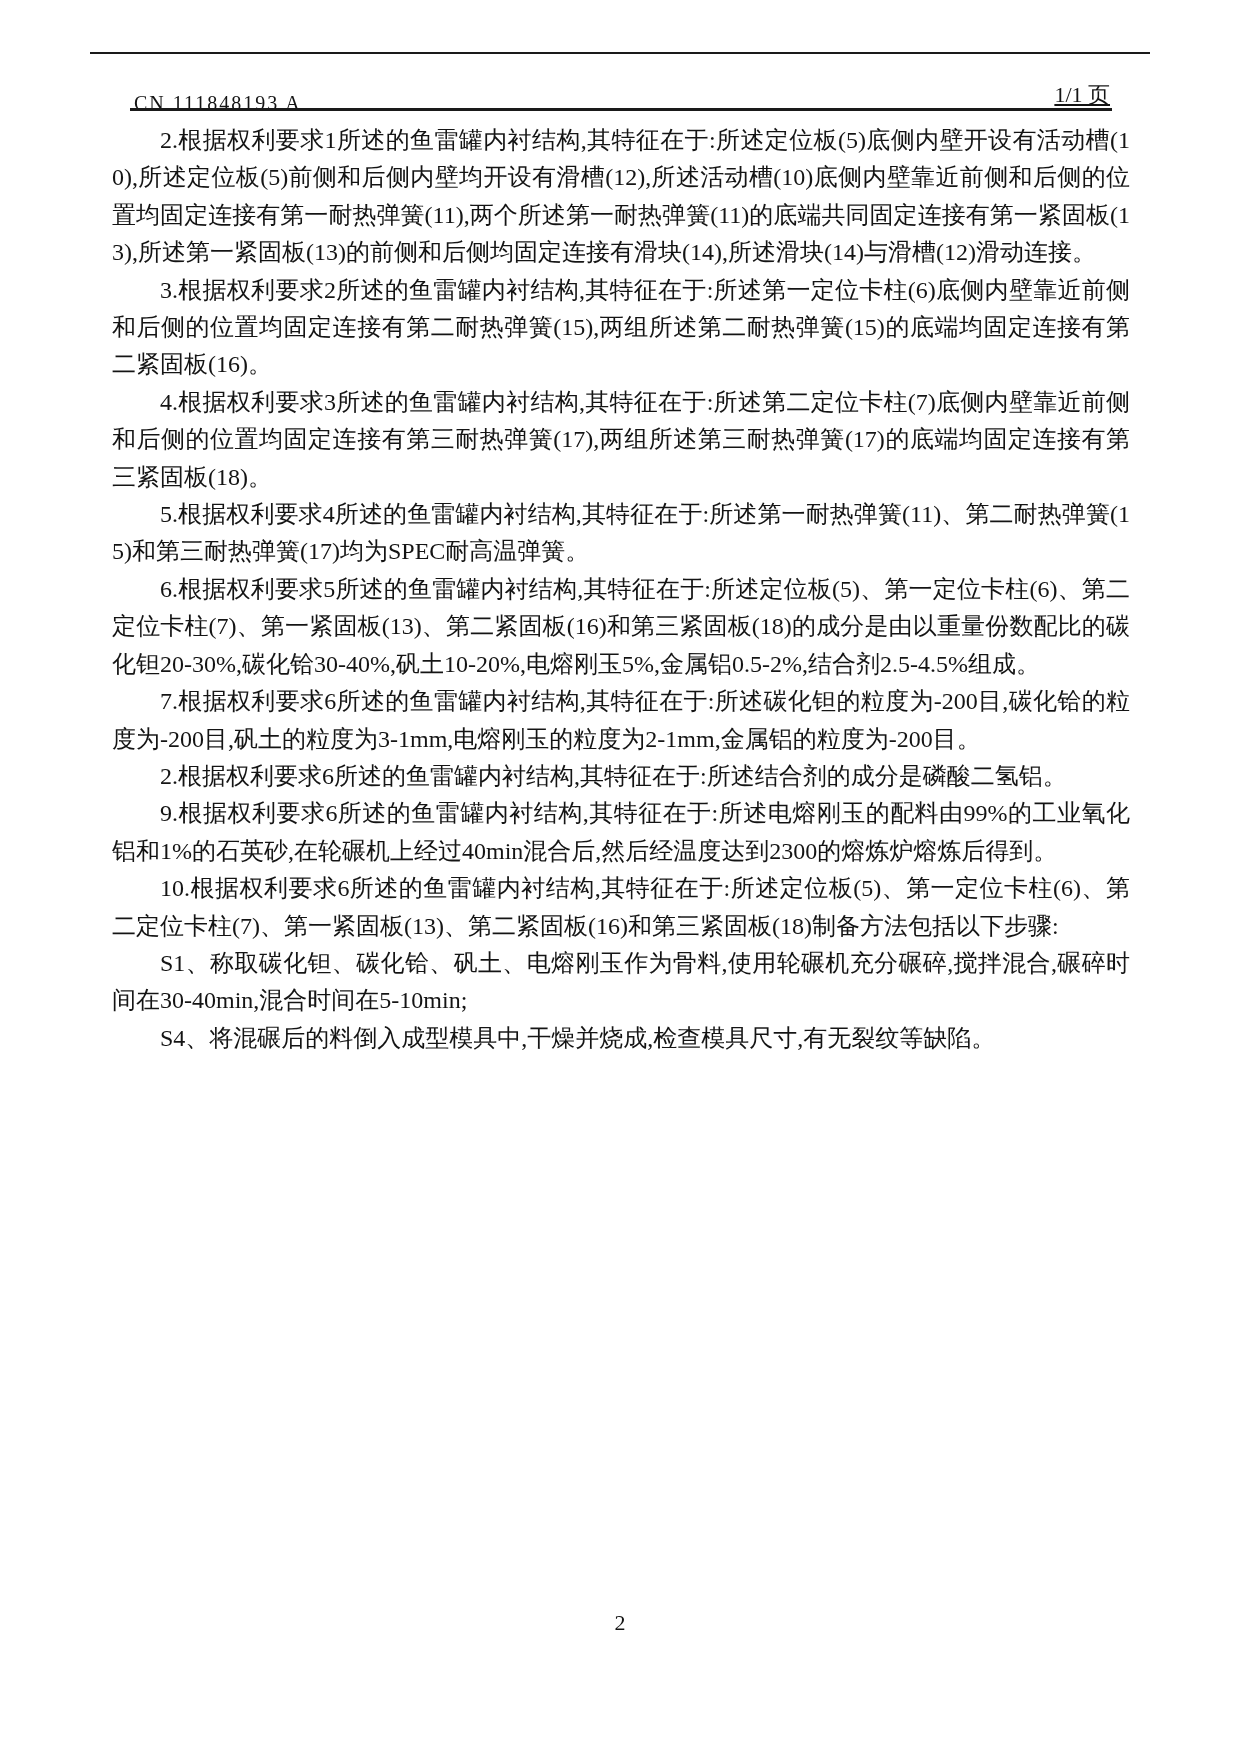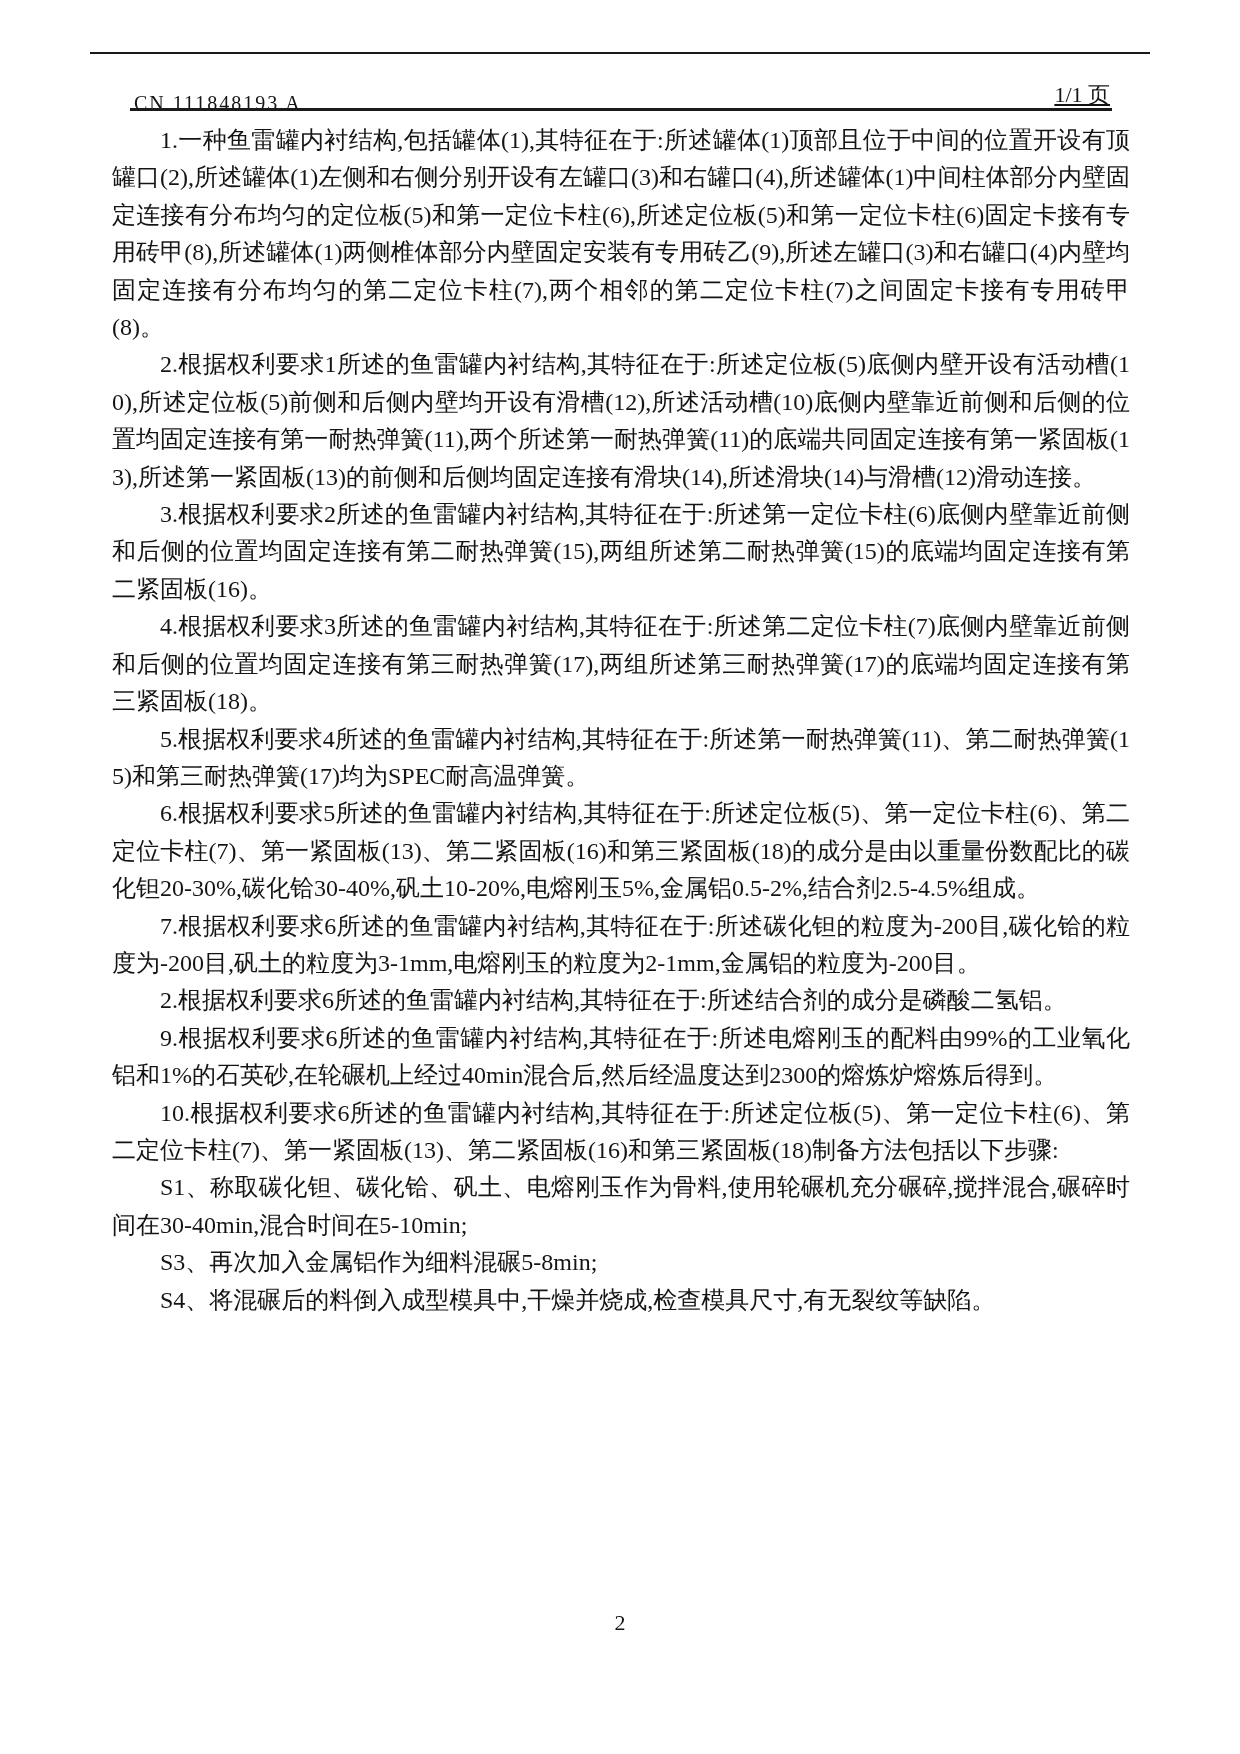--- a/index.html
+++ b/index.html
@@ -89,30 +89,28 @@
 <div class="page">
 
   <div class="rule-top"></div>
 
   <span class="doc-number">CN 111848193 A</span>
   <span class="page-indicator">1/1 页</span>
 
   <div class="rule-bottom"></div>
 
   <div class="claims">
-    <p>1.一种鱼雷罐内衬结构,包括罐体(1),其特征在于:所述罐体(1)顶部且位于中间的位置开设有顶罐口(2),所述罐体(1)左侧和右侧分别开设有左罐口(3)和右罐口(4),所述罐体(1)中间柱体部分内壁固定连接有分布均匀的定位板(5)和第一定位卡柱(6),所述定位板(5)和第一定位卡柱(6)固定卡接有专用砖甲(8),所述罐体(1)两侧椎体部分内壁固定安装有专用砖乙(9),所述左罐口(3)和右罐口(4)内壁均固定连接有分布均匀的第二定位卡柱(7),两个相邻的第二定位卡柱(7)之间固定卡接有专用砖甲(8)。</p>
     <p>2.根据权利要求1所述的鱼雷罐内衬结构,其特征在于:所述定位板(5)底侧内壁开设有活动槽(10),所述定位板(5)前侧和后侧内壁均开设有滑槽(12),所述活动槽(10)底侧内壁靠近前侧和后侧的位置均固定连接有第一耐热弹簧(11),两个所述第一耐热弹簧(11)的底端共同固定连接有第一紧固板(13),所述第一紧固板(13)的前侧和后侧均固定连接有滑块(14),所述滑块(14)与滑槽(12)滑动连接。</p>
     <p>3.根据权利要求2所述的鱼雷罐内衬结构,其特征在于:所述第一定位卡柱(6)底侧内壁靠近前侧和后侧的位置均固定连接有第二耐热弹簧(15),两组所述第二耐热弹簧(15)的底端均固定连接有第二紧固板(16)。</p>
     <p>4.根据权利要求3所述的鱼雷罐内衬结构,其特征在于:所述第二定位卡柱(7)底侧内壁靠近前侧和后侧的位置均固定连接有第三耐热弹簧(17),两组所述第三耐热弹簧(17)的底端均固定连接有第三紧固板(18)。</p>
     <p>5.根据权利要求4所述的鱼雷罐内衬结构,其特征在于:所述第一耐热弹簧(11)、第二耐热弹簧(15)和第三耐热弹簧(17)均为SPEC耐高温弹簧。</p>
     <p>6.根据权利要求5所述的鱼雷罐内衬结构,其特征在于:所述定位板(5)、第一定位卡柱(6)、第二定位卡柱(7)、第一紧固板(13)、第二紧固板(16)和第三紧固板(18)的成分是由以重量份数配比的碳化钽20-30%,碳化铪30-40%,矾土10-20%,电熔刚玉5%,金属铝0.5-2%,结合剂2.5-4.5%组成。</p>
     <p>7.根据权利要求6所述的鱼雷罐内衬结构,其特征在于:所述碳化钽的粒度为-200目,碳化铪的粒度为-200目,矾土的粒度为3-1mm,电熔刚玉的粒度为2-1mm,金属铝的粒度为-200目。</p>
     <p>2.根据权利要求6所述的鱼雷罐内衬结构,其特征在于:所述结合剂的成分是磷酸二氢铝。</p>
     <p>9.根据权利要求6所述的鱼雷罐内衬结构,其特征在于:所述电熔刚玉的配料由99%的工业氧化铝和1%的石英砂,在轮碾机上经过40min混合后,然后经温度达到2300的熔炼炉熔炼后得到。</p>
     <p>10.根据权利要求6所述的鱼雷罐内衬结构,其特征在于:所述定位板(5)、第一定位卡柱(6)、第二定位卡柱(7)、第一紧固板(13)、第二紧固板(16)和第三紧固板(18)制备方法包括以下步骤:</p>
     <p>S1、称取碳化钽、碳化铪、矾土、电熔刚玉作为骨料,使用轮碾机充分碾碎,搅拌混合,碾碎时间在30-40min,混合时间在5-10min;</p>
-    <p>S3、再次加入金属铝作为细料混碾5-8min;</p>
     <p>S4、将混碾后的料倒入成型模具中,干燥并烧成,检查模具尺寸,有无裂纹等缺陷。</p>
   </div>
 
   <div class="page-number">2</div>
 
 </div>
 
 </body></html>

